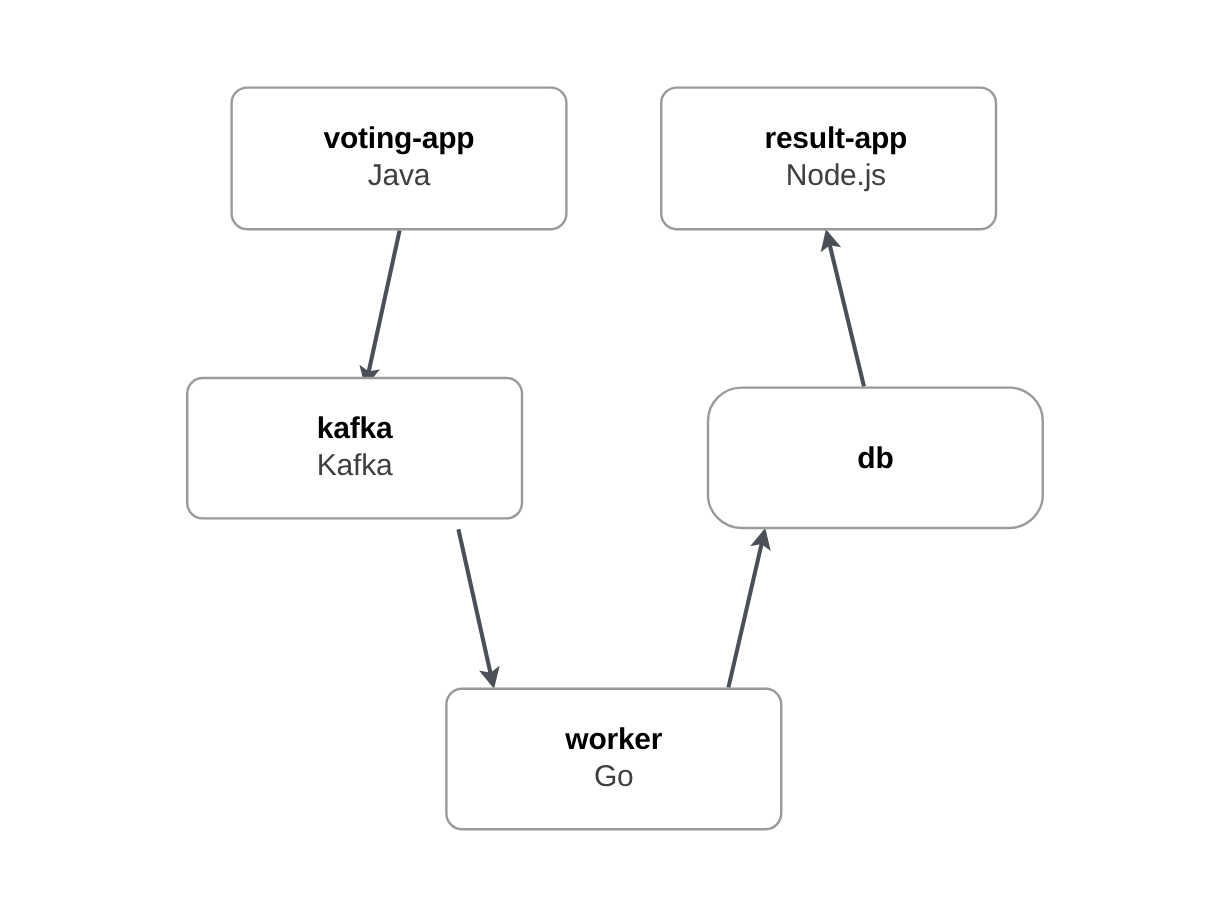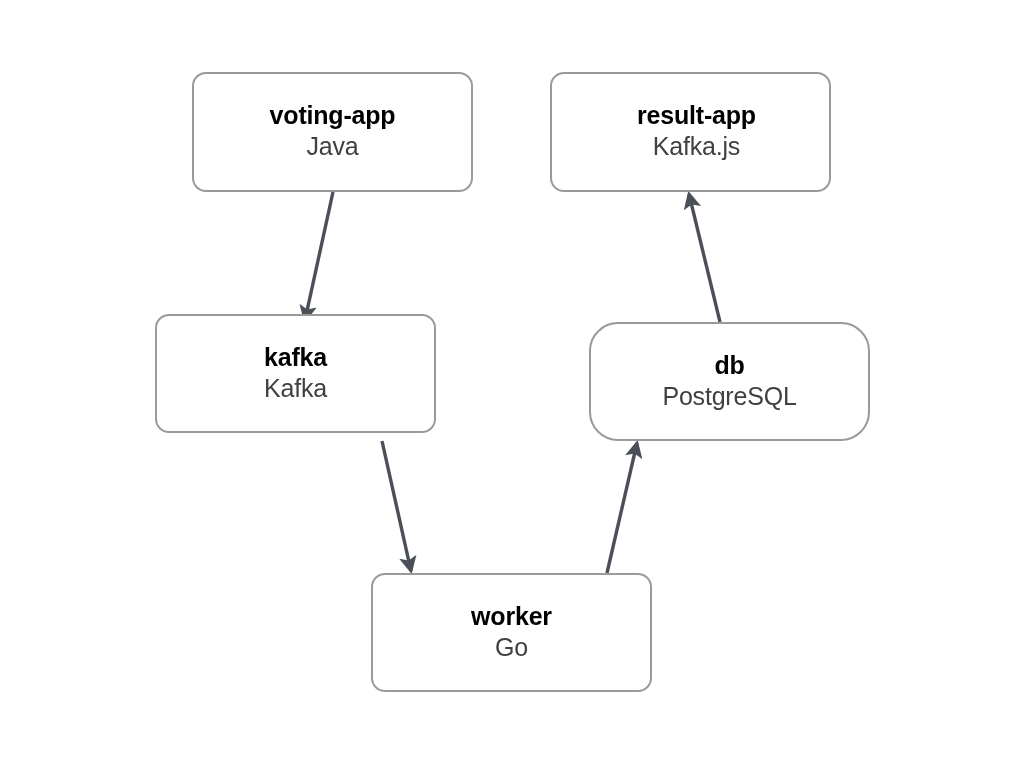--- a/index.html
+++ b/index.html
@@ -75,31 +75,30 @@
     <line x1="720" y1="322" x2="689" y2="194" stroke="#4a4f58" stroke-width="3.4" marker-end="url(#arrowhead)"></line>
   </svg>
 
   <div class="node" style="left:192px; top:72px; width:281px; height:120px;">
     <div class="node-name">voting-app</div>
     <div class="node-tech">Java</div>
   </div>
 
   <div class="node" style="left:550px; top:72px; width:281px; height:120px;padding-left:12px;">
     <div class="node-name">result-app</div>
-    <div class="node-tech">Kafka.js</div>
+    <div class="node-tech">Node.js</div>
   </div>
 
   <div class="node" style="left:155px; top:314px; width:281px; height:119px;">
     <div class="node-name">kafka</div>
     <div class="node-tech">Kafka</div>
   </div>
 
   <div class="node" style="left:589px; top:322px; width:281px; height:119px;border-radius:29px;">
     <div class="node-name">db</div>
-    <div class="node-tech">PostgreSQL</div>
   </div>
 
   <div class="node" style="left:371px; top:573px; width:281px; height:119px;">
     <div class="node-name">worker</div>
     <div class="node-tech">Go</div>
   </div>
 
 </div>
 
 </body></html>

